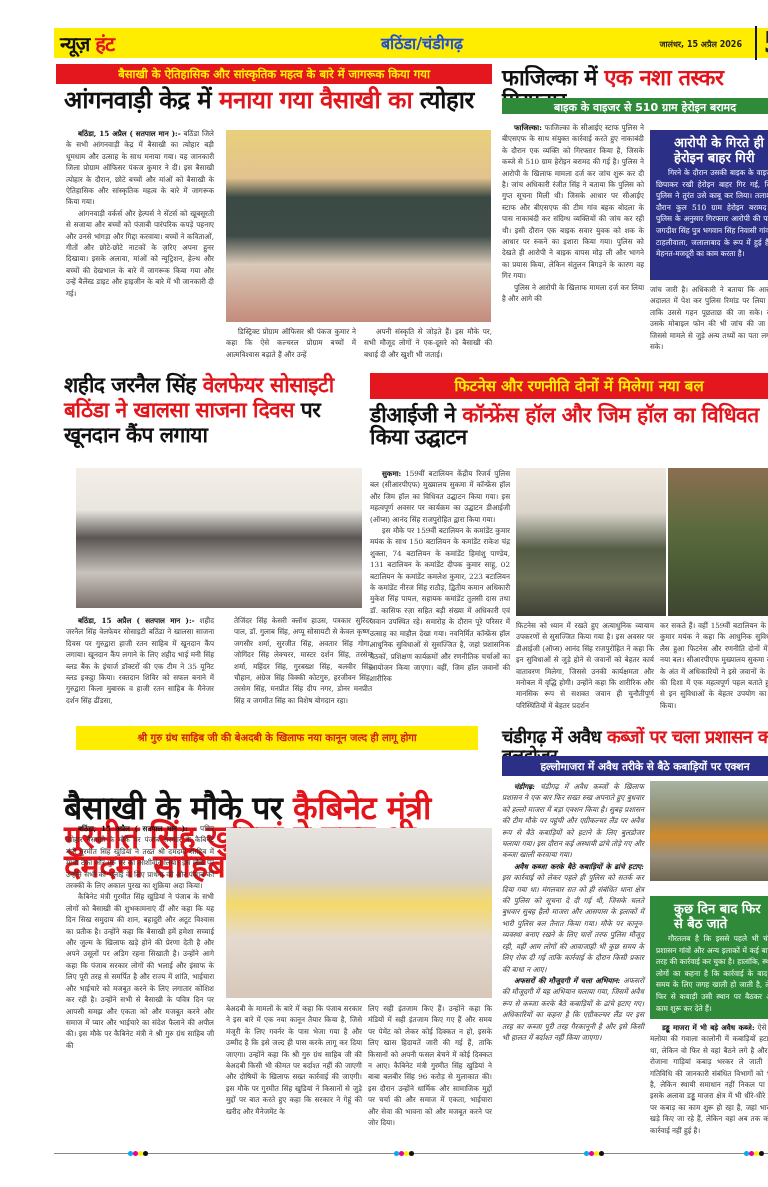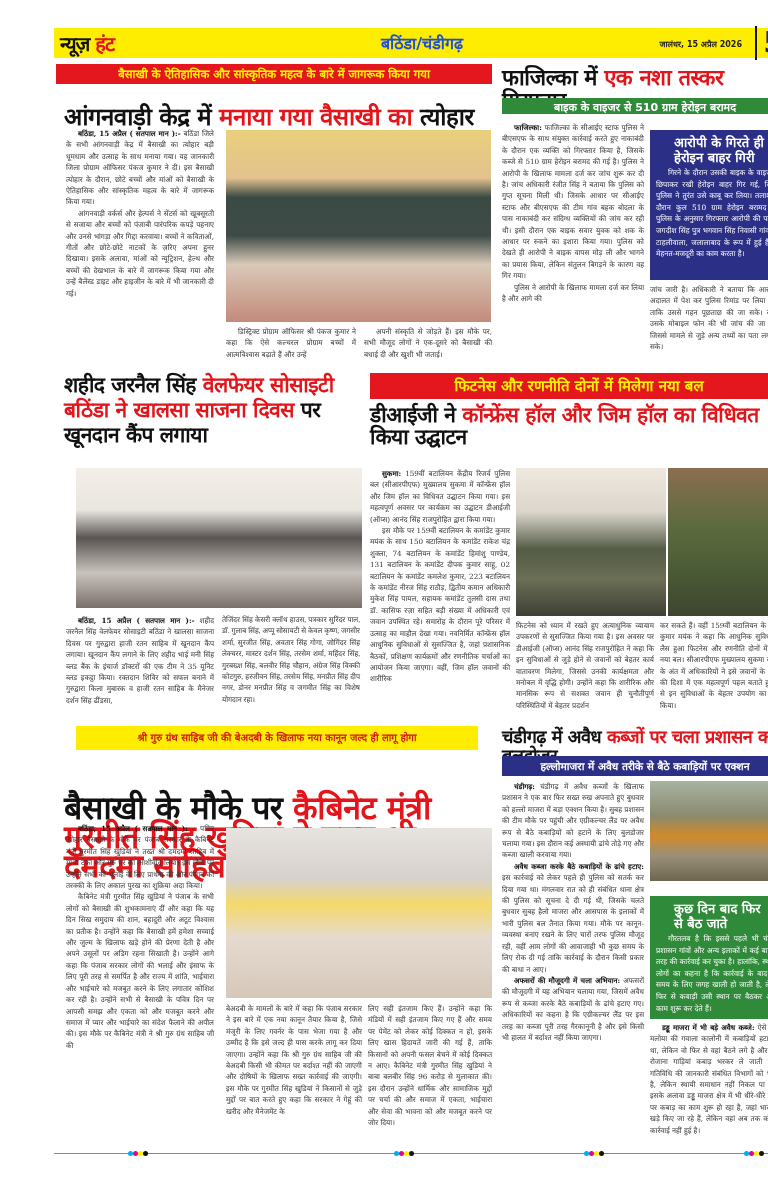--- a/index.html
+++ b/index.html
@@ -50,21 +50,21 @@
     <div class="logo">
       <span class="l1">न्यूज़</span>
       <span class="l2">हंट</span>
     </div>
     <div class="section">बठिंडा/चंडीगढ़</div>
     <div class="date">जालंधर, 15 अप्रैल 2026</div>
     <div class="pageno">5</div>
   </div>
 
   <div class="abs kicker red" style="left:2px; top:36px; width:436px; height:20px; font-size:11.5px; line-height:20px;">बैसाखी के ऐतिहासिक और सांस्कृतिक महत्व के बारे में जागरूक किया गया</div>
-  <div class="abs hl" style="left:10px; top:77px; width:430px; font-size:24px;">
+  <div class="abs hl" style="left:10px; top:60px; width:430px; font-size:24px;">
     <span class="k">आंगनवाड़ी केद्र में</span>
     <span class="r">मनाया गया वैसाखी का</span>
     <span class="k">त्योहार</span>
   </div>
   <div class="abs txt" style="left:12px; top:100px; width:148px;">
     <p><b>बठिंडा, 15 अप्रैल ( सतपाल मान ):-</b> <span>बठिंडा जिले के सभी आंगनवाड़ी केद्र में बैसाखी का त्योहार बड़ी धूमधाम और उत्साह के साथ मनाया गया। यह जानकारी जिला प्रोग्राम ऑफिसर पंकज कुमार ने दी। इस बैसाखी त्योहार के दौरान, छोटे बच्चों और मांओं को बैसाखी के ऐतिहासिक और सांस्कृतिक महत्व के बारे में जागरूक किया गया।</span></p>
     <p>आंगनवाड़ी वर्कर्स और हेल्पर्स ने सेंटर्स को खूबसूरती से सजाया और बच्चों को पंजाबी पारंपरिक कपड़े पहनाए और उनसे भांगड़ा और गिद्दा करवाया। बच्चों ने कविताओं, गीतों और छोटे-छोटे नाटकों के ज़रिए अपना हुनर दिखाया। इसके अलावा, मांओं को न्यूट्रिशन, हेल्थ और बच्चों की देखभाल के बारे में जागरूक किया गया और उन्हें बैलेंस्ड डाइट और हाइजीन के बारे में भी जानकारी दी गई।</p>
   </div>
   <div class="abs photo p1" style="left:172px; top:102px; width:265px; height:192px;"></div>
   <div class="abs txt" style="left:172px; top:298px; width:130px;">
@@ -97,21 +97,21 @@
   <div class="abs hl" style="left:10px; top:345px; width:296px; font-size:21px; line-height:25px;">
     <span class="k">शहीद जरनैल सिंह</span>
     <span class="r">वेलफेयर सोसाइटी बठिंडा ने</span>
     <span class="r">खालसा साजना दिवस</span>
     <span class="k">पर खूनदान कैंप लगाया</span>
   </div>
   <div class="abs photo p2" style="left:22px; top:440px; width:286px; height:140px;"></div>
   <div class="abs txt" style="left:12px; top:587px; width:148px;">
     <p><b>बठिंडा, 15 अप्रैल ( सतपाल मान ):-</b> <span>शहीद जरनैल सिंह वेलफेयर सोसाइटी बठिंडा ने खालसा साजना दिवस पर गुरुद्वारा हाजी रतन साहिब में खूनदान कैंप लगाया। खूनदान कैंप लगाने के लिए शहीद भाई मनी सिंह ब्लड बैंक के इंचार्ज डॉक्टरों की एक टीम ने 35 यूनिट ब्लड इकट्ठा किया। रक्तदान शिविर को सफल बनाने में गुरुद्वारा किला मुबारक व हाजी रतन साहिब के मैनेजर दर्शन सिंह ढींडसा,</span></p>
   </div>
-  <div class="abs txt" style="left:168px; top:587px; width:138px;font-family:Liberation Serif, serif;">
+  <div class="abs txt" style="left:180px; top:587px; width:138px;">
       <p style="text-indent:0">तेजिंदर सिंह केसरी क्लॉथ हाउस, पत्रकार सुरिंदर पाल, डॉ. गुलाब सिंह, अप्पू सोसायटी से केवल कृष्ण, जगसीर शर्मा, सुरजीत सिंह, अवतार सिंह गोगा, जोगिंदर सिंह लेक्चरर, मास्टर दर्शन सिंह, तरसेम शर्मा, महिंदर सिंह, गुरबख्श सिंह, बलवीर सिंह चौहान, अंग्रेज सिंह विक्की कोटगुरु, हरजीवन सिंह, तरसेम सिंह, मनप्रीत सिंह दीप नगर, डोनर मनप्रीत सिंह व जगमीत सिंह का विशेष योगदान रहा।</p>
     </div>
 
   <div class="abs kicker red" style="left:316px; top:345px; width:418px; height:26px; font-size:15px; line-height:26px;">फिटनेस और रणनीति दोनों में मिलेगा नया बल</div>
   <div class="abs hl" style="left:316px; top:376px; width:418px; font-size:21px;">
     <span class="k">डीआईजी ने</span>
     <span class="r">कॉन्फ्रेंस हॉल और जिम हॉल का विधिवत</span>
     <span class="k">किया उद्घाटन</span>
   </div>
   <div class="abs txt" style="left:316px; top:440px; width:140px;">
@@ -145,21 +145,21 @@
   <div class="abs txt" style="left:314px; top:975px; width:124px;">
       <p style="text-indent:0">लिए सही इंतजाम किए हैं। उन्होंने कहा कि मंडियों में सही इंतजाम किए गए हैं और समय पर पेमेंट को लेकर कोई दिक्कत न हो, इसके लिए खास हिदायतें जारी की गई हैं, ताकि किसानों को अपनी फसल बेचने में कोई दिक्कत न आए। कैबिनेट मंत्री गुरमीत सिंह खुडियां ने बाबा बलबीर सिंह 96 करोड़ से मुलाकात की। इस दौरान उन्होंने धार्मिक और सामाजिक मुद्दों पर चर्चा की और समाज में एकता, भाईचारा और सेवा की भावना को और मजबूत करने पर जोर दिया।</p>
     </div>
 
   <div class="abs hl" style="left:448px; top:700px; width:286px; font-size:18px;">
     <span class="k">चंडीगढ़ में अवैध</span>
     <span class="r">कब्जों पर चला प्रशासन का</span>
     <span class="k">बुलडोजर</span>
   </div>
   <div class="abs sub navy" style="left:448px; top:728px; width:286px; height:20px; font-size:10.5px; line-height:20px;">हल्लोमाजरा में अवैध तरीके से बैठे कबाड़ियों पर एक्शन</div>
-  <div class="abs txt" style="left:448px; top:753px; width:142px;">
+  <div class="abs txt" style="left:448px; top:753px; width:142px;font-style:italic;">
     <p><b>चंडीगढ़:</b> <span>चंडीगढ़ में अवैध कब्जों के खिलाफ प्रशासन ने एक बार फिर सख्त रुख अपनाते हुए बुधवार को हल्लो माजरा में बड़ा एक्शन किया है। सुबह प्रशासन की टीम मौके पर पहुंची और एग्रीकल्चर लैंड पर अवैध रूप से बैठे कबाड़ियों को हटाने के लिए बुलडोजर चलाया गया। इस दौरान कई अस्थायी ढांचे तोड़े गए और कब्जा खाली करवाया गया।</span></p>
     <p><b>अवैध कब्जा करके बैठे कबाड़ियों के ढांचे हटाए:</b> <span>इस कार्रवाई को लेकर पहले ही पुलिस को सतर्क कर दिया गया था। मंगलवार रात को ही संबंधित थाना क्षेत्र की पुलिस को सूचना दे दी गई थी, जिसके चलते बुधवार सुबह हैलो माजरा और आसपास के इलाकों में भारी पुलिस बल तैनात किया गया। मौके पर कानून-व्यवस्था बनाए रखने के लिए चारों तरफ पुलिस मौजूद रही, वहीं आम लोगों की आवाजाही भी कुछ समय के लिए रोक दी गई ताकि कार्रवाई के दौरान किसी प्रकार की बाधा न आए।</span></p>
     <p><b>अफसरों की मौजूदगी में चला अभियान:</b> <span>अफसरों की मौजूदगी में यह अभियान चलाया गया, जिसमें अवैध रूप से कब्जा करके बैठे कबाड़ियों के ढांचे हटाए गए। अधिकारियों का कहना है कि एग्रीकल्चर लैंड पर इस तरह का कब्जा पूरी तरह गैरकानूनी है और इसे किसी भी हालत में बर्दाश्त नहीं किया जाएगा।</span></p>
   </div>
   <div class="abs photo p6" style="left:596px; top:753px; width:138px; height:100px;"></div>
   <div class="abs box green" style="left:596px; top:868px; width:138px; height:123px;">
     <div class="bt">कुछ दिन बाद फिर से बैठ जाते</div>
     <div class="bb">
         <p>गौरतलब है कि इससे पहले भी चंडीगढ़ प्रशासन गांवों और अन्य इलाकों में कई बार इस तरह की कार्रवाई कर चुका है। हालांकि, स्थानीय लोगों का कहना है कि कार्रवाई के बाद कुछ समय के लिए जगह खाली हो जाती है, लेकिन फिर से कबाड़ी उसी स्थान पर बैठकर अपना काम शुरू कर देते हैं।</p>
       </div>

